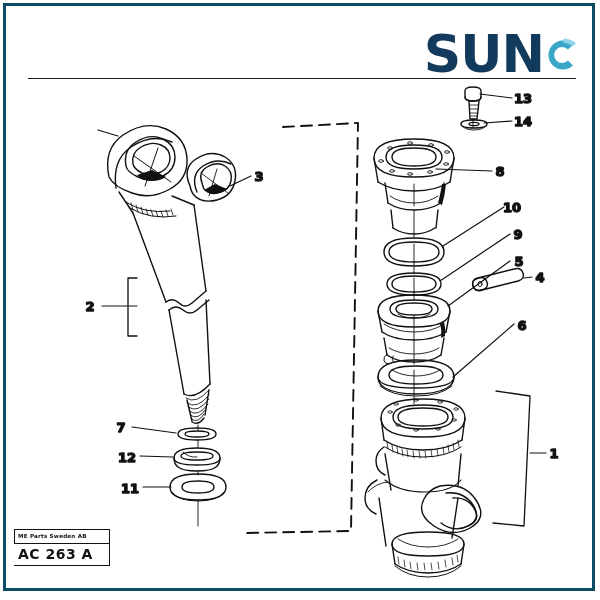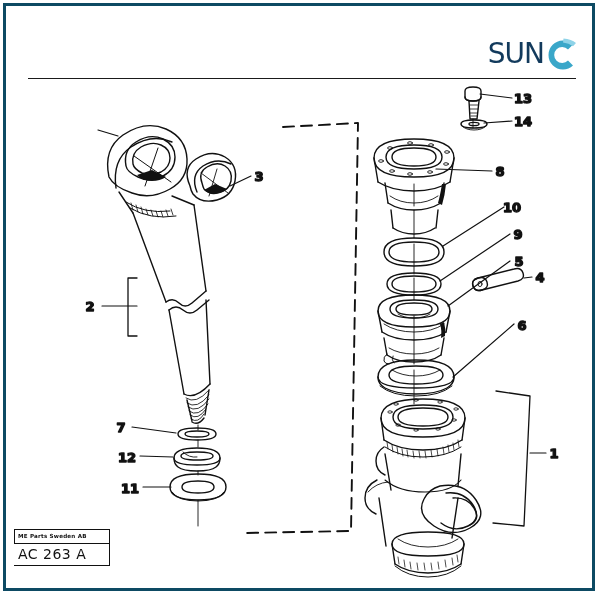--- a/index.html
+++ b/index.html
@@ -38,22 +38,22 @@
     position: absolute;
     right: 14px;
     top: 26px;
     height: 44px;
     display: flex;
     align-items: center;
     letter-spacing: -1px;
   }
   .logo-text {
     font-family: "DejaVu Sans", sans-serif;
-    font-weight: normal;
-    font-size: 28px;
+    font-weight: bold;
+    font-size: 52px;
     color: #123a5c;
     line-height: 40px;
   }
   .logo-c-wrap {
     position: relative;
     display: inline-block;
     width: 34px;
     height: 40px;
     vertical-align: top;
   }
@@ -94,21 +94,21 @@
     white-space: nowrap;
     height: 9px;
     line-height: 9px;
     overflow: hidden;
   }
   #tb-code {
     border: 1.3px solid #111;
     border-left: none;
     border-right: none;
     font-family: "DejaVu Sans", sans-serif;
-    font-weight: normal;
+    font-weight: bold;
     font-size: 14px;
     letter-spacing: 0.5px;
     color: #111;
     padding: 2px 2px 3px 4px;
     background: #fff;
     white-space: nowrap;
   }
   #tb-vline {
     position: absolute;
     right: 0;

